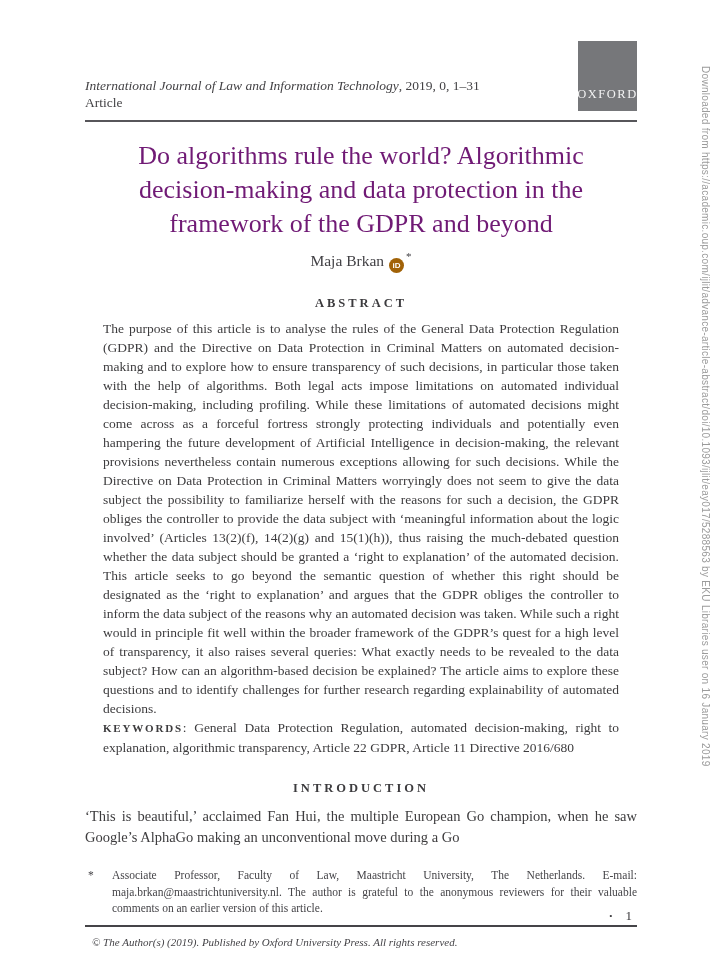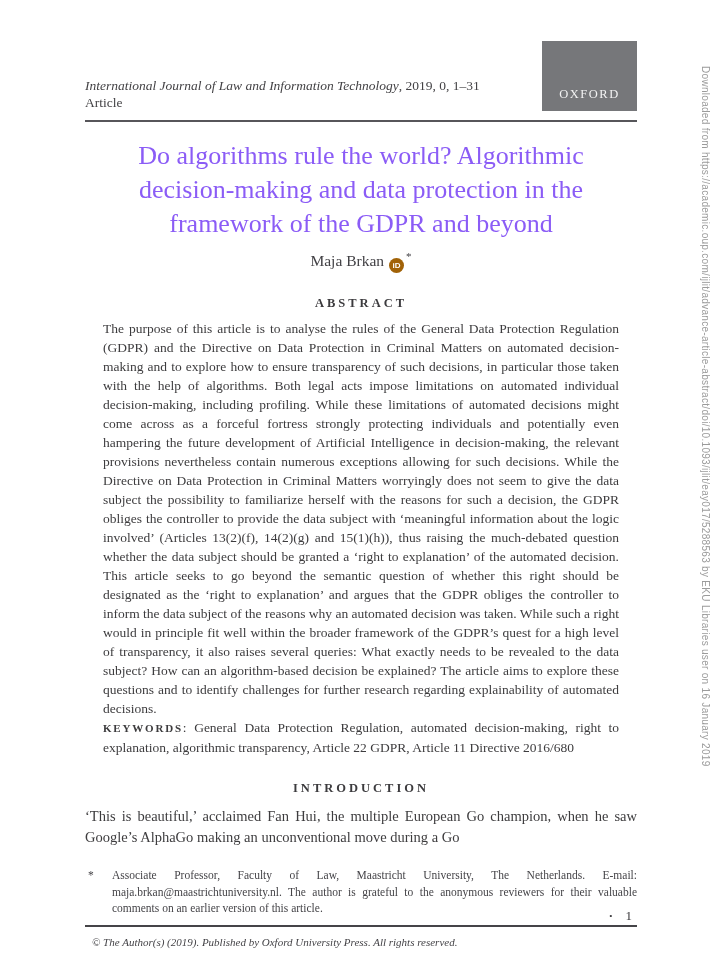--- a/index.html
+++ b/index.html
@@ -26,21 +26,21 @@
     margin-top: 41px;
   }
   .header-text {
     padding-top: 20px;
     font-size: 13.5px;
     line-height: 17px;
     color: #434245;
   }
   .journal-name { font-style: italic; }
   .oxford-box {
-    width: 95px;
+    width: 59px;
     height: 70px;
     background: #76777a;
     display: flex;
     align-items: flex-end;
     justify-content: center;
     padding-bottom: 9px;
     box-sizing: border-box;
   }
   .oxford-box span {
     color: #f3f3f3;
@@ -53,21 +53,21 @@
     border-top: 2px solid #57565a;
     margin: 9px 0 0 0;
   }
   
   .title {
     margin: 17px auto 0 auto;
     width: 540px;
     text-align: center;
     font-size: 26px;
     line-height: 34px;
-    color: #8b5cf6;
+    color: #701a75;
     font-weight: normal;
   }
   .author-line {
     margin-top: 9px;
     text-align: center;
     font-size: 15.5px;
     color: #424145;
   }
   .orcid-icon {
     display: inline-block;

